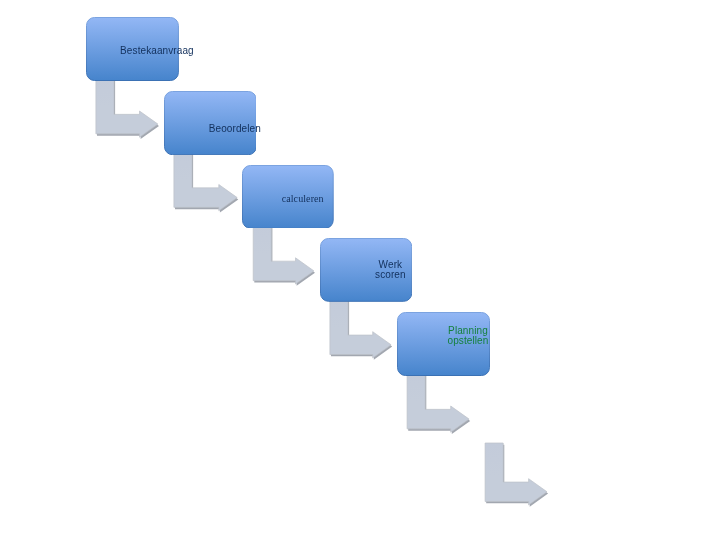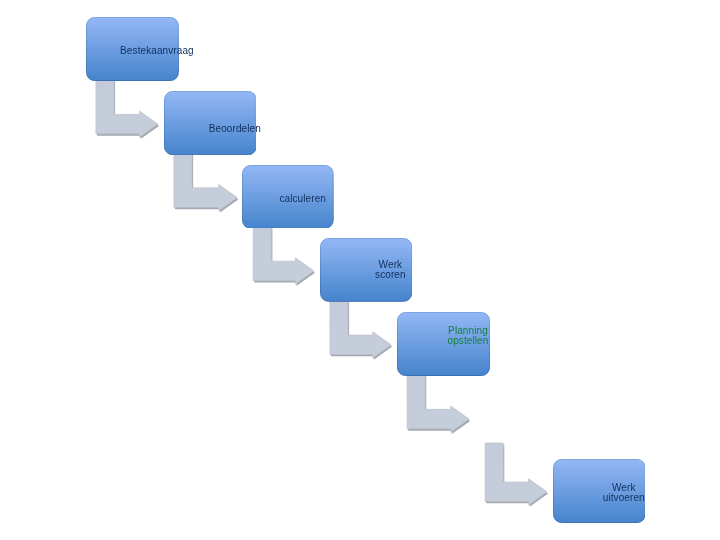--- a/index.html
+++ b/index.html
@@ -115,21 +115,21 @@
         <linearGradient id="nl1" x1="0" y1="0" x2="0" y2="1">
             <stop class="l-top" offset="0" stop-color="#7ba3e0"></stop>
             <stop class="l-bot" offset="1" stop-color="#3b71b4"></stop>
           </linearGradient>
       </defs>
       <rect class="node-rect" fill="url(#nf1)" stroke="url(#nl1)" stroke-width="1" x="0.5" y="0.5" width="91.8" height="63.2" rx="8" ry="8"></rect>
     </svg>
     <div class="node-label">Beoordelen</div>
   </div>
 
-  <div class="node" style="left: 241.9px; top: 164.7px; width: 72px; height: 63.8px; color: rgb(18, 48, 92);">
+  <div class="node" style="left: 241.9px; top: 164.7px; width: 72px; height: 63.8px; color: rgb(18, 48, 92); font-family: Liberation Serif, serif;">
     <svg class="node-shape" width="91.7" height="63.8">
       <defs>
         <linearGradient id="nf2" x1="0" y1="0" x2="0" y2="1">
             <stop class="f-top" offset="0" stop-color="#93b7f5"></stop>
             <stop class="f-bot" offset="1" stop-color="#4684cc"></stop>
           </linearGradient>
         <linearGradient id="nl2" x1="0" y1="0" x2="0" y2="1">
             <stop class="l-top" offset="0" stop-color="#7ba3e0"></stop>
             <stop class="l-bot" offset="1" stop-color="#3b71b4"></stop>
           </linearGradient>
@@ -168,30 +168,14 @@
             <stop class="l-bot" offset="1" stop-color="#3b71b4"></stop>
           </linearGradient>
       </defs>
       <rect class="node-rect" fill="url(#nf4)" stroke="url(#nl4)" stroke-width="1" x="0.5" y="0.5" width="92" height="63" rx="8" ry="8"></rect>
     </svg>
     <div class="node-label">Planning
 opstellen</div>
   </div>
 
 
-  <div class="node" style="left: 552.6px; top: 458.9px; width: 92.7px; height: 64px; color: rgb(18, 48, 92);">
-    <svg class="node-shape" width="92.7" height="64">
-      <defs>
-        <linearGradient id="nf6" x1="0" y1="0" x2="0" y2="1">
-            <stop class="f-top" offset="0" stop-color="#93b7f5"></stop>
-            <stop class="f-bot" offset="1" stop-color="#4684cc"></stop>
-          </linearGradient>
-        <linearGradient id="nl6" x1="0" y1="0" x2="0" y2="1">
-            <stop class="l-top" offset="0" stop-color="#7ba3e0"></stop>
-            <stop class="l-bot" offset="1" stop-color="#3b71b4"></stop>
-          </linearGradient>
-      </defs>
-      <rect class="node-rect" fill="url(#nf6)" stroke="url(#nl6)" stroke-width="1" x="0.5" y="0.5" width="91.7" height="63" rx="8" ry="8"></rect>
-    </svg>
-    <div class="node-label">Werk uitvoeren</div>
-  </div>
 
 </div>
 
 </body></html>

